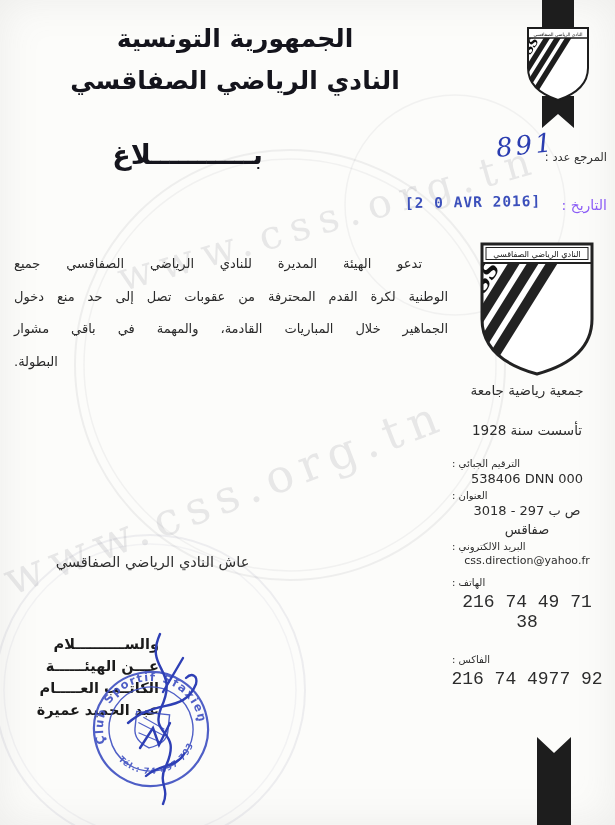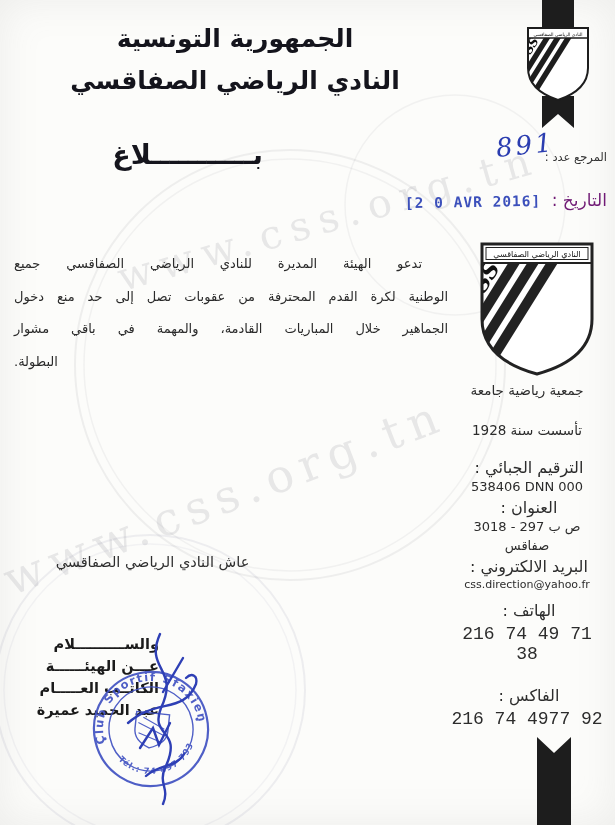--- a/index.html
+++ b/index.html
@@ -19,41 +19,41 @@
   .hdr{position:absolute;left:55px;width:360px;text-align:center;direction:rtl;
        font-weight:bold;font-size:25px;color:#14141c;}
   .hdr.l1{top:24px;}
   .hdr.l2{top:66px;}
   .subject{position:absolute;top:139px;left:95px;width:185px;text-align:center;direction:rtl;
        font-weight:bold;font-size:27px;color:#15151d;}
   
   .ref-label{position:absolute;top:150px;right:8px;direction:rtl;font-size:11.5px;color:#333;}
   .ref-number{position:absolute;top:130px;right:60px;direction:ltr;font-size:26px;color:#2b3db0;
        font-family:"DejaVu Serif",serif;font-style:italic;transform:rotate(-6deg);letter-spacing:3px;}
-  .date-label{position:absolute;top:190px;right:8px;direction:rtl;font-size:17px;color:#701a75;}
+  .date-label{position:absolute;top:197px;right:8px;direction:rtl;font-size:14px;color:#8b5cf6;}
   .date-stamp{position:absolute;top:194px;right:74px;direction:ltr;color:#3c50bb;
        font-family:"DejaVu Sans Mono",monospace;font-size:14.5px;font-weight:bold;
        letter-spacing:1px;transform:rotate(-1deg);}
   
   .body-col{position:absolute;top:248px;left:14px;width:434px;direction:rtl;font-size:13px;color:#2a2a2a;}
   .bodyline{height:32.5px;line-height:32.5px;text-align:justify;text-align-last:justify;white-space:nowrap;}
   .bodyline.indent{padding-right:26px;}
   .bodyline.endline{text-align:left;text-align-last:left;}
   .para2{margin-top:3px;font-weight:bold;color:#1c1c1c;}
   .slogan{position:absolute;top:554px;left:50px;width:205px;text-align:center;direction:rtl;
        font-size:14.5px;color:#2e2e2e;}
   .signoff{position:absolute;top:633px;left:26px;width:133px;direction:rtl;text-align:right;
        font-weight:bold;font-size:14.5px;line-height:22px;color:#1b1b1b;}
   
   .logo-top{position:absolute;top:0;right:22px;width:70px;height:132px;}
   .badge-big{position:absolute;top:241px;left:479px;width:116px;height:137px;}
   .sidebar{position:absolute;top:382px;left:448px;width:158px;direction:rtl;}
   .side-assoc{font-size:13.5px;text-align:center;color:#2c2c2c;margin-bottom:24px;}
   .side-assoc.gap{margin-bottom:20px;}
-  .side-label{font-size:16px;text-align:center;padding-left:4px;color:#2c2c2c;margin-top:3px;}
+  .side-label{font-size:10px;text-align:left;padding-left:4px;color:#2c2c2c;margin-top:3px;}
   .side-value{font-size:13px;text-align:center;direction:ltr;color:#2c2c2c;margin:2px 0 4px;}
   .side-value.arabic{direction:rtl;}
   .side-value.email{font-size:11px;}
   .side-value.big-number{font-size:18px;font-family:Liberation Mono, monospace;margin:4px 0 8px;}
   .mt10{margin-top:10px;} .mt22{margin-top:22px;}
   .ribbon-bottom{position:absolute;right:44px;top:737px;width:34px;height:88px;}
   
   .round-stamp{position:absolute;left:90px;top:668px;width:122px;height:122px;opacity:.92;}
   .squiggle{position:absolute;left:88px;top:626px;width:155px;height:190px;}
 </style>

